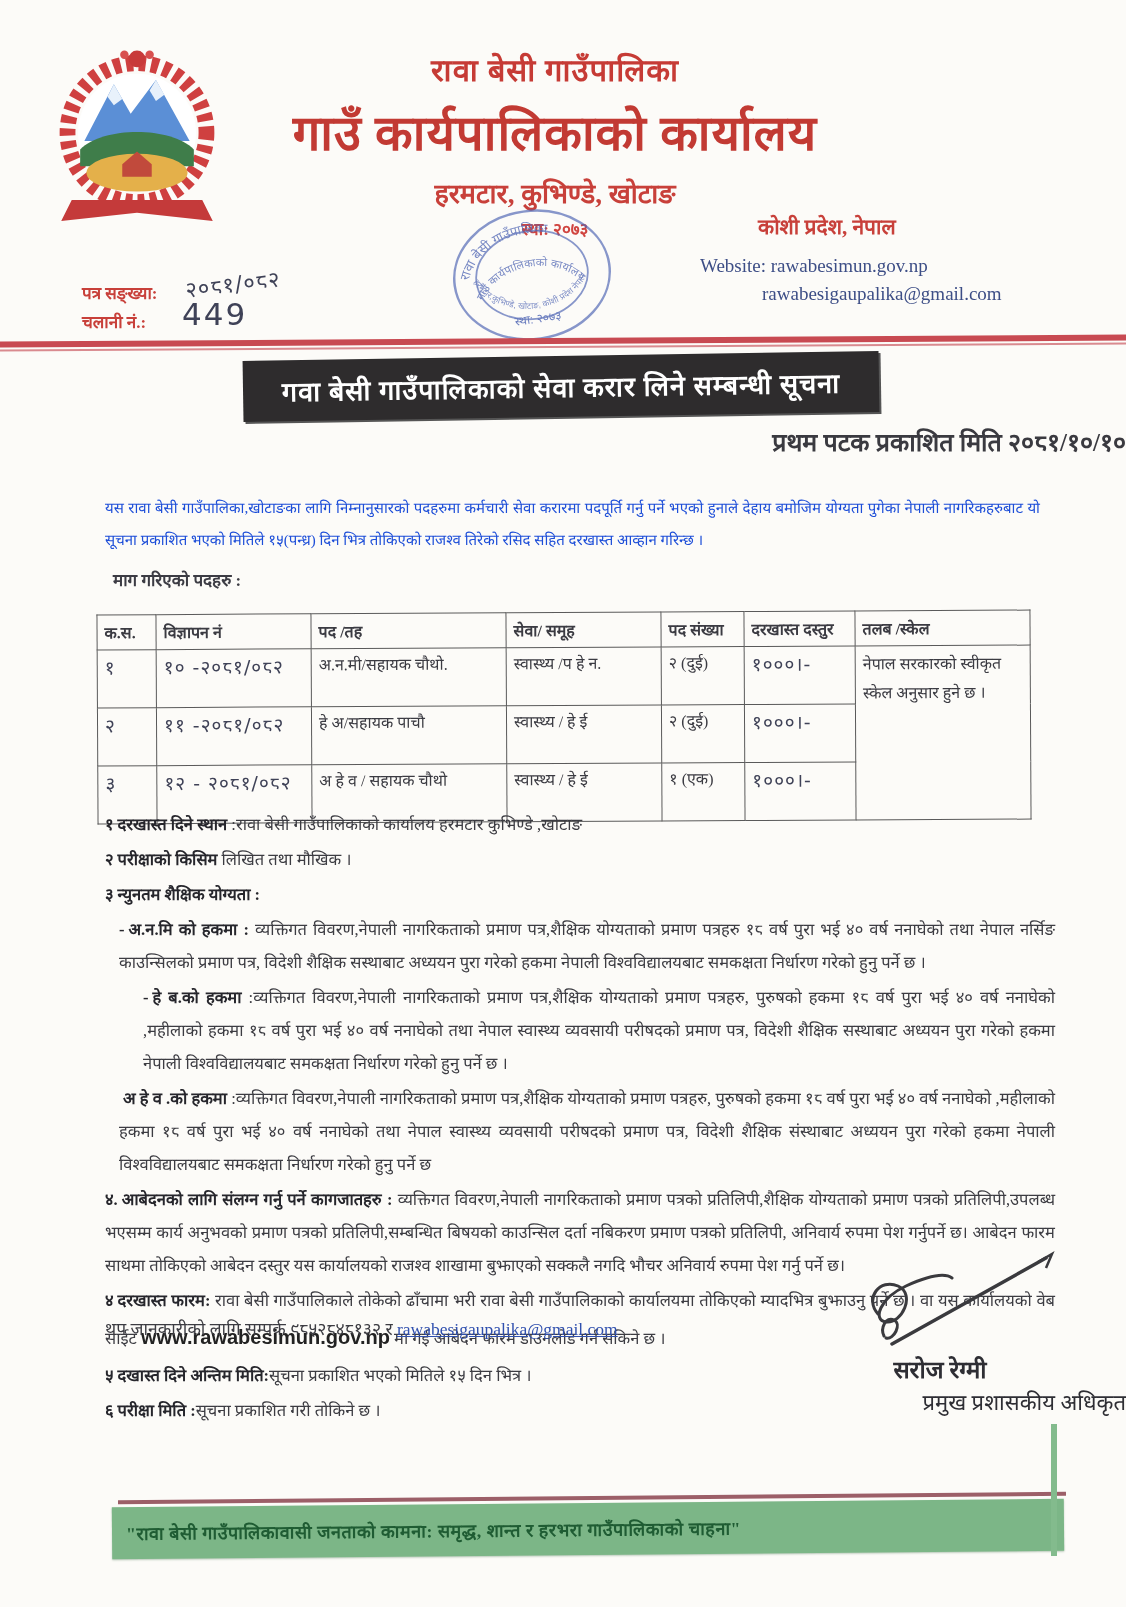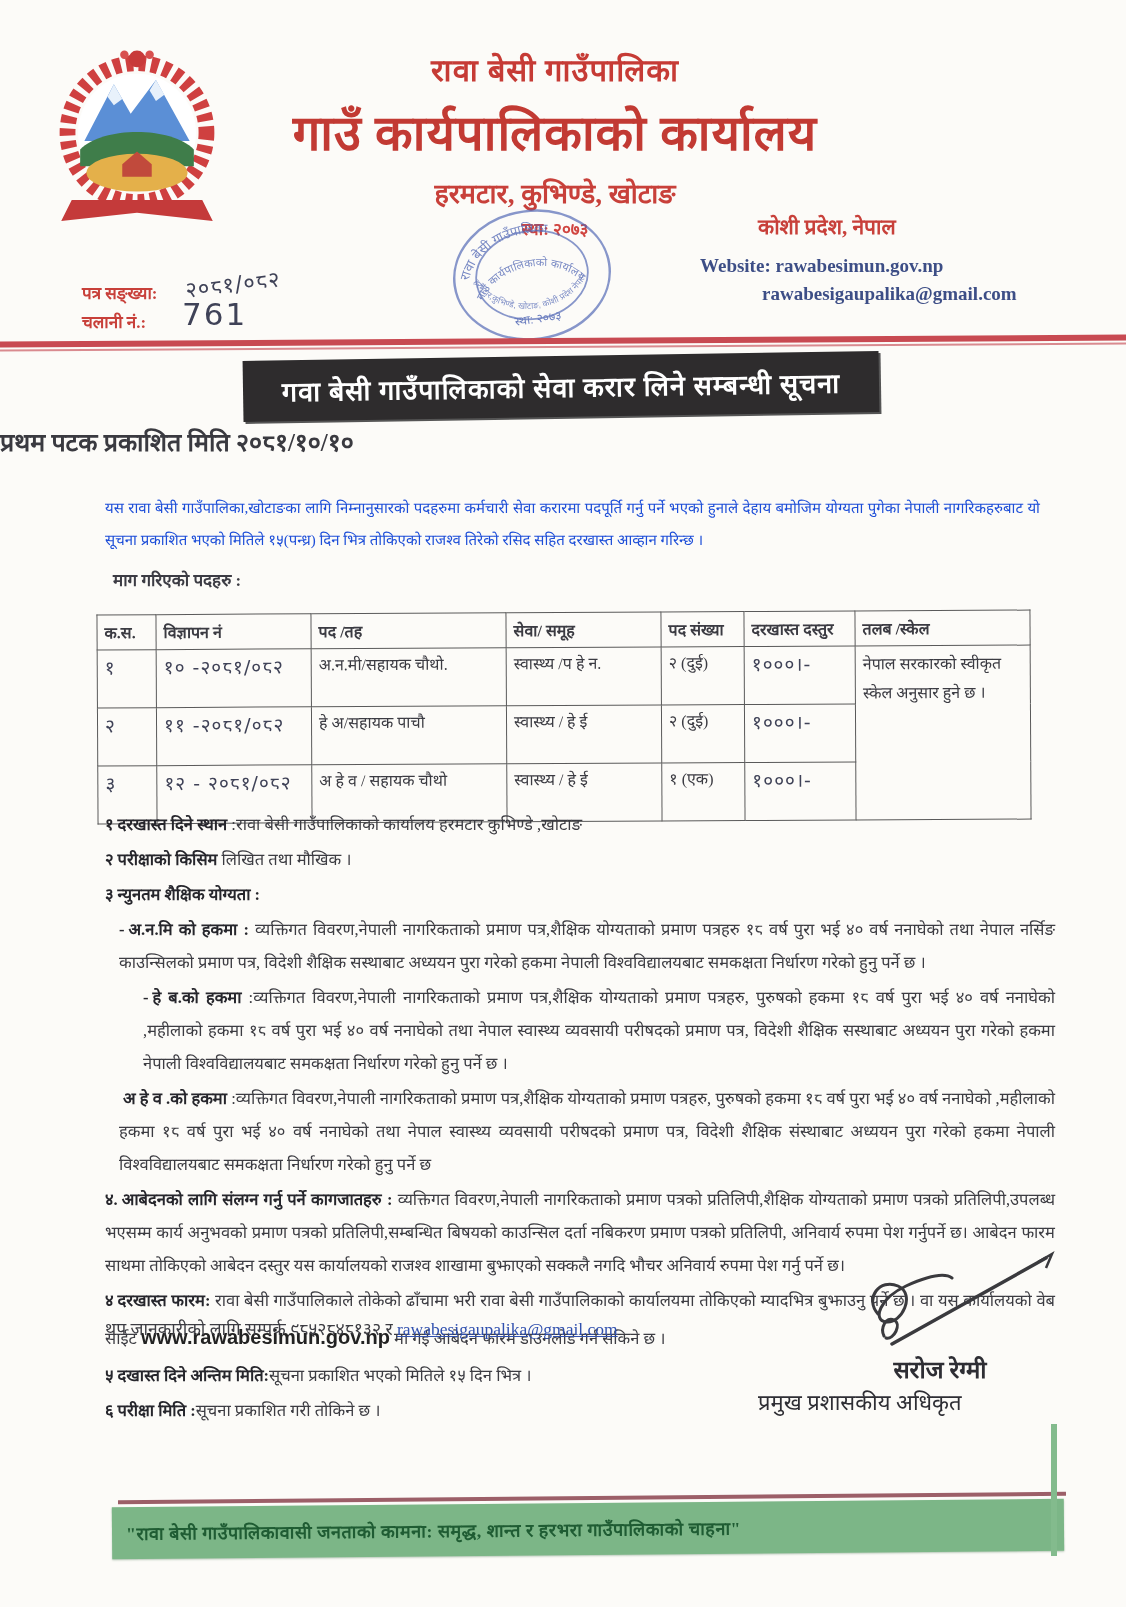--- a/index.html
+++ b/index.html
@@ -9,36 +9,36 @@
     font-family:"Liberation Serif","DejaVu Serif",serif;color:#333;
   }
   
   .emblem{position:absolute;left:52px;top:40px;width:170px;height:200px;}
   .hdr-center{position:absolute;left:230px;top:48px;width:650px;text-align:center;}
   .muni-name{font-size:31px;font-weight:700;color:#c63b35;letter-spacing:1px;}
   .office-name{font-size:49px;font-weight:800;color:#c23a33;margin-top:8px;letter-spacing:1px;}
   .address{font-size:27px;font-weight:700;color:#c8403a;margin-top:10px;}
   .estd{font-size:17px;font-weight:700;color:#d04540;margin-top:6px;}
   .province{position:absolute;left:758px;top:212px;font-size:21px;font-weight:700;color:#c8403a;}
-  .webblock{position:absolute;left:700px;top:252px;font-size:19px;color:#3d4e86;line-height:1.45;font-weight:bold;}
+  .webblock{position:absolute;left:700px;top:252px;font-size:19px;color:#3d4e86;line-height:1.45;}
   .webblock .indent{padding-left:62px;}
   .refrow{position:absolute;left:82px;top:280px;font-size:17px;font-weight:700;color:#c8403a;line-height:1.7;}
   .hand{font-family:"DejaVu Sans",sans-serif;color:#3f4257;font-weight:400;}
   .ref-val{position:absolute;left:185px;top:268px;font-size:22px;transform:rotate(-7deg);letter-spacing:1px;}
   .disp-val{position:absolute;left:182px;top:296px;font-size:31px;letter-spacing:2px;}
   .stamp{position:absolute;left:432px;top:195px;width:200px;height:160px;transform:rotate(-8deg);opacity:.85;}
   .redrule{position:absolute;left:0;top:338px;width:1126px;height:6px;background:#c84a52;transform:rotate(-0.35deg);}
   .redrule2{position:absolute;left:0;top:346px;width:1126px;height:2px;background:#d98a8f;transform:rotate(-0.35deg);}
   
   .banner{
     position:absolute;left:243px;top:356px;width:620px;padding:12px 8px;
     background:#2e2c2d;color:#fff;text-align:center;font-size:27px;font-weight:700;
     transform:rotate(-0.9deg);letter-spacing:1px;box-shadow:2px 2px 0 #555;
   }
-  .publine{position:absolute;left:0;top:424px;width:1126px;text-align:left;font-size:25px;font-weight:700;color:#3a3a40;}
+  .publine{position:absolute;left:0;top:424px;width:1126px;text-align:right;font-size:25px;font-weight:700;color:#3a3a40;}
   .intro{position:absolute;left:105px;top:492px;width:935px;font-size:15px;color:#1d4ed8;line-height:2.15;text-align:justify;}
   .poslabel{position:absolute;left:113px;top:568px;font-size:17px;font-weight:700;color:#3c3c44;}
   
   .jobtable{position:absolute;left:97px;top:612px;border-collapse:collapse;transform:rotate(-0.3deg);}
   .jobtable td,.jobtable th{border:1.5px solid #5a5a5a;padding:4px 7px;font-size:16px;color:#3b3b42;text-align:left;vertical-align:top;}
   .jobtable th{font-weight:700;height:26px;vertical-align:middle;}
   .jobtable .c-sn{width:44px;}
   .jobtable .c-ad{width:140px;}
   .jobtable .c-post{width:180px;}
   .jobtable .c-serv{width:140px;border-radius:13px;}
@@ -54,21 +54,21 @@
   .note b{color:#26262c;}
   .note .mk{font-weight:700;color:#26262c;padding-right:4px;}
   .sub{margin-left:14px;}
   .sub2{margin-left:38px;}
   .site{font-family:"Liberation Sans","DejaVu Sans",sans-serif;font-weight:700;font-size:20px;color:#222;}
   .contact{position:absolute;left:105px;top:1316px;font-size:17.5px;color:#3c3c42;}
   .contact a{color:#2f4fae;text-decoration:underline;}
   
   .sig-svg{position:absolute;left:840px;top:1240px;width:230px;height:120px;}
   .sig-name{position:absolute;left:820px;top:1352px;width:240px;text-align:center;font-size:24px;font-weight:700;color:#2e2e34;}
-  .sig-title{position:absolute;left:758px;top:1386px;width:330px;text-align:left;font-size:22px;color:#2e2e34;}
+  .sig-title{position:absolute;left:796px;top:1386px;width:330px;text-align:right;font-size:22px;color:#2e2e34;}
   
   .foot-line{position:absolute;left:118px;top:1496px;width:948px;height:4px;background:#9c5f68;transform:rotate(-0.5deg);}
   .greenband{
     position:absolute;left:112px;top:1503px;width:952px;height:52px;background:#7cb687;
     transform:rotate(-0.5deg);display:flex;align-items:center;box-shadow:0 1px 2px #b9c9ba;
   }
   .slogan{padding-left:14px;font-size:18px;font-weight:700;color:#1f5c33;letter-spacing:.5px;}
   .greenstrip{position:absolute;left:1051px;top:1424px;width:6px;height:132px;background:#83bb8d;}
 </style>
 </head>
@@ -122,21 +122,21 @@
   <div class="webblock">
     <div>Website: rawabesimun.gov.np</div>
     <div class="indent">rawabesigaupalika@gmail.com</div>
   </div>
 
   <div class="refrow">
     <div>पत्र सङ्ख्या:</div>
     <div>चलानी नं.:</div>
   </div>
   <div class="hand ref-val">२०८१/०८२</div>
-  <div class="hand disp-val">761</div>
+  <div class="hand disp-val">449</div>
 
   <div class="redrule"></div>
   <div class="redrule2"></div>
 
   <div class="banner">गवा बेसी गाउँपालिकाको  सेवा करार लिने सम्बन्धी सूचना</div>
   <div class="publine">प्रथम पटक प्रकाशित मिति २०८१/१०/१०</div>
 
   <div class="intro">यस रावा बेसी गाउँपालिका,खोटाङका लागि निम्नानुसारको पदहरुमा कर्मचारी सेवा करारमा पदपूर्ति गर्नु पर्ने भएको हुनाले  देहाय बमोजिम योग्यता पुगेका नेपाली नागरिकहरुबाट यो सूचना प्रकाशित भएको मितिले १५(पन्ध्र) दिन भित्र तोकिएको राजश्व तिरेको रसिद सहित दरखास्त आव्हान गरिन्छ ।</div>
   <div class="poslabel">माग गरिएको पदहरु :</div>
 

